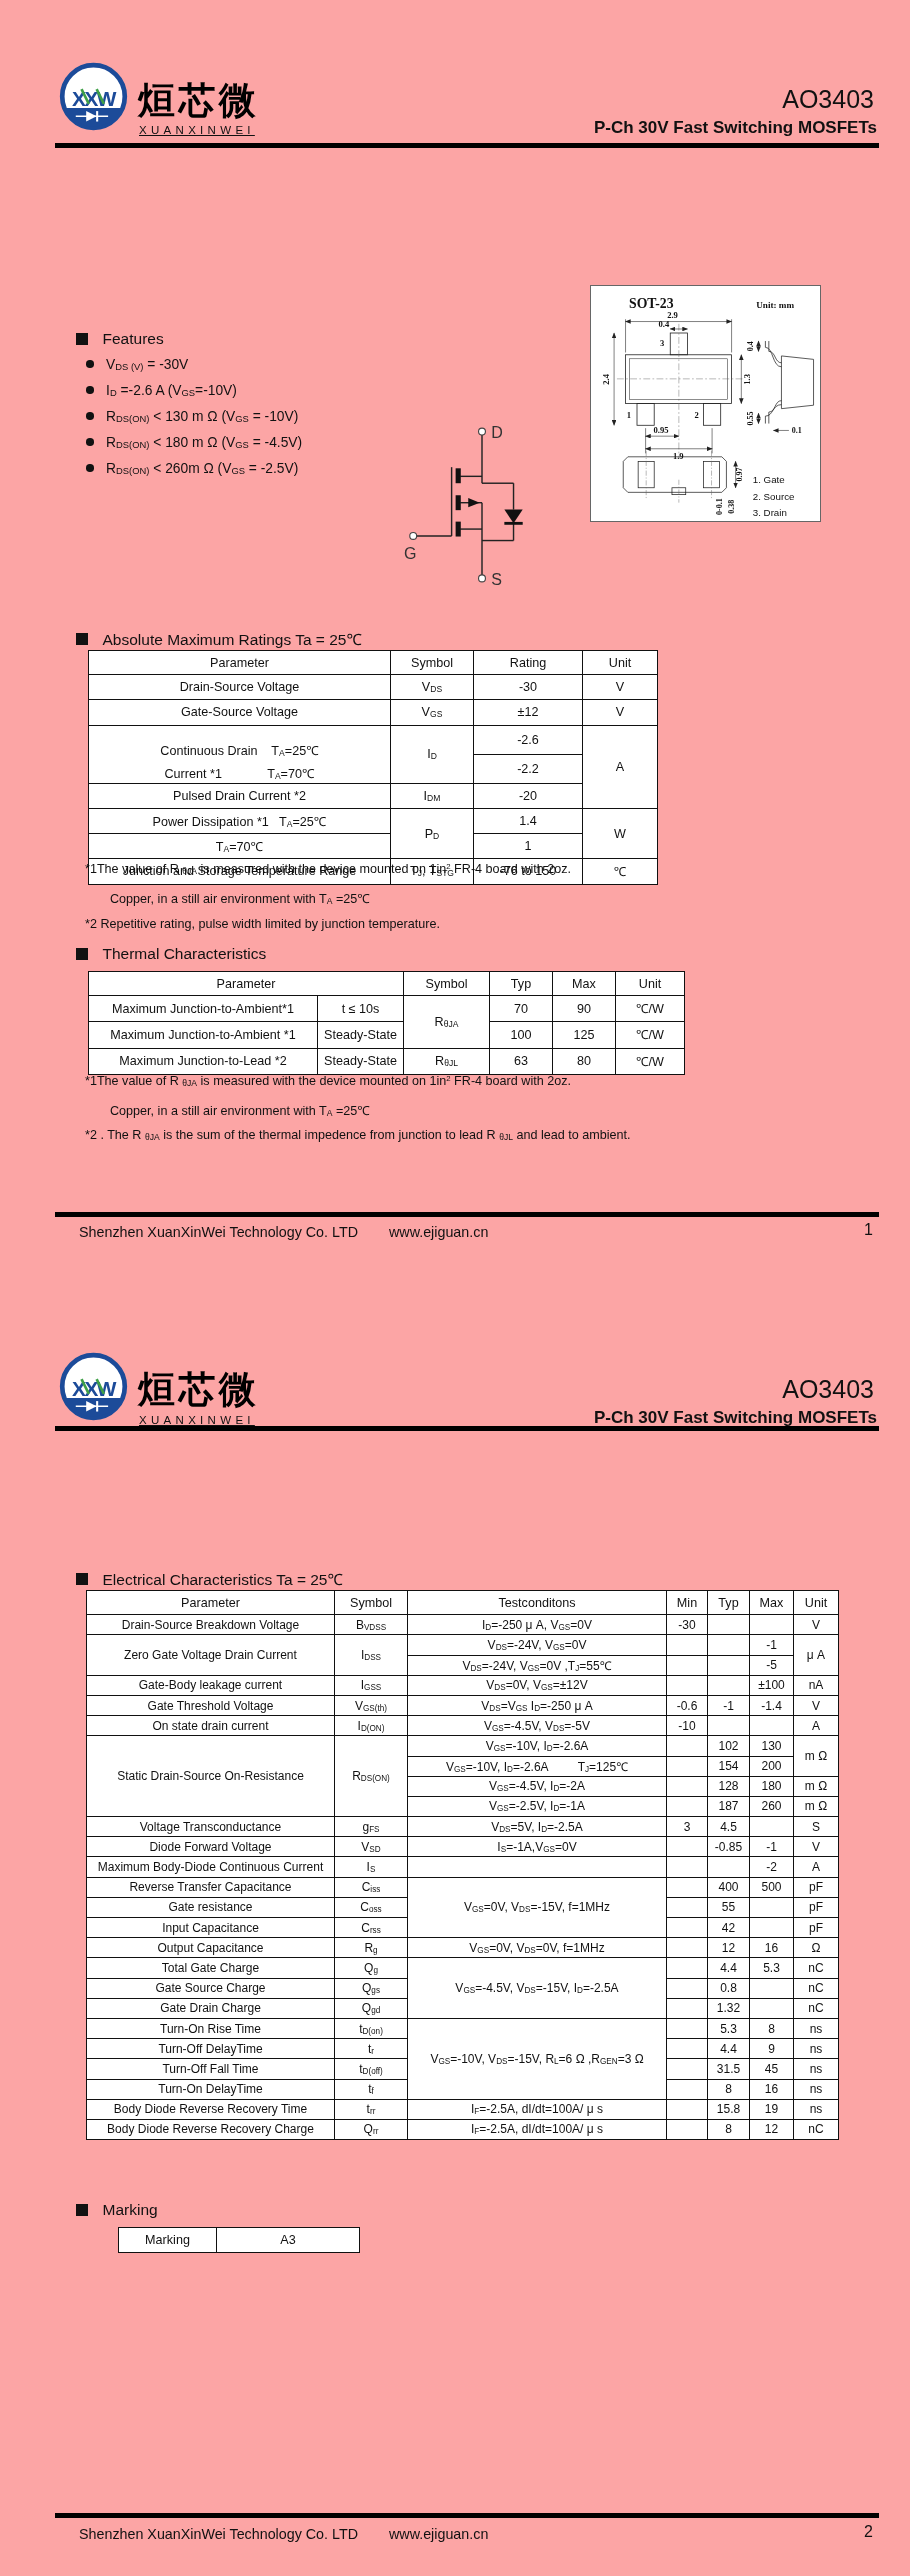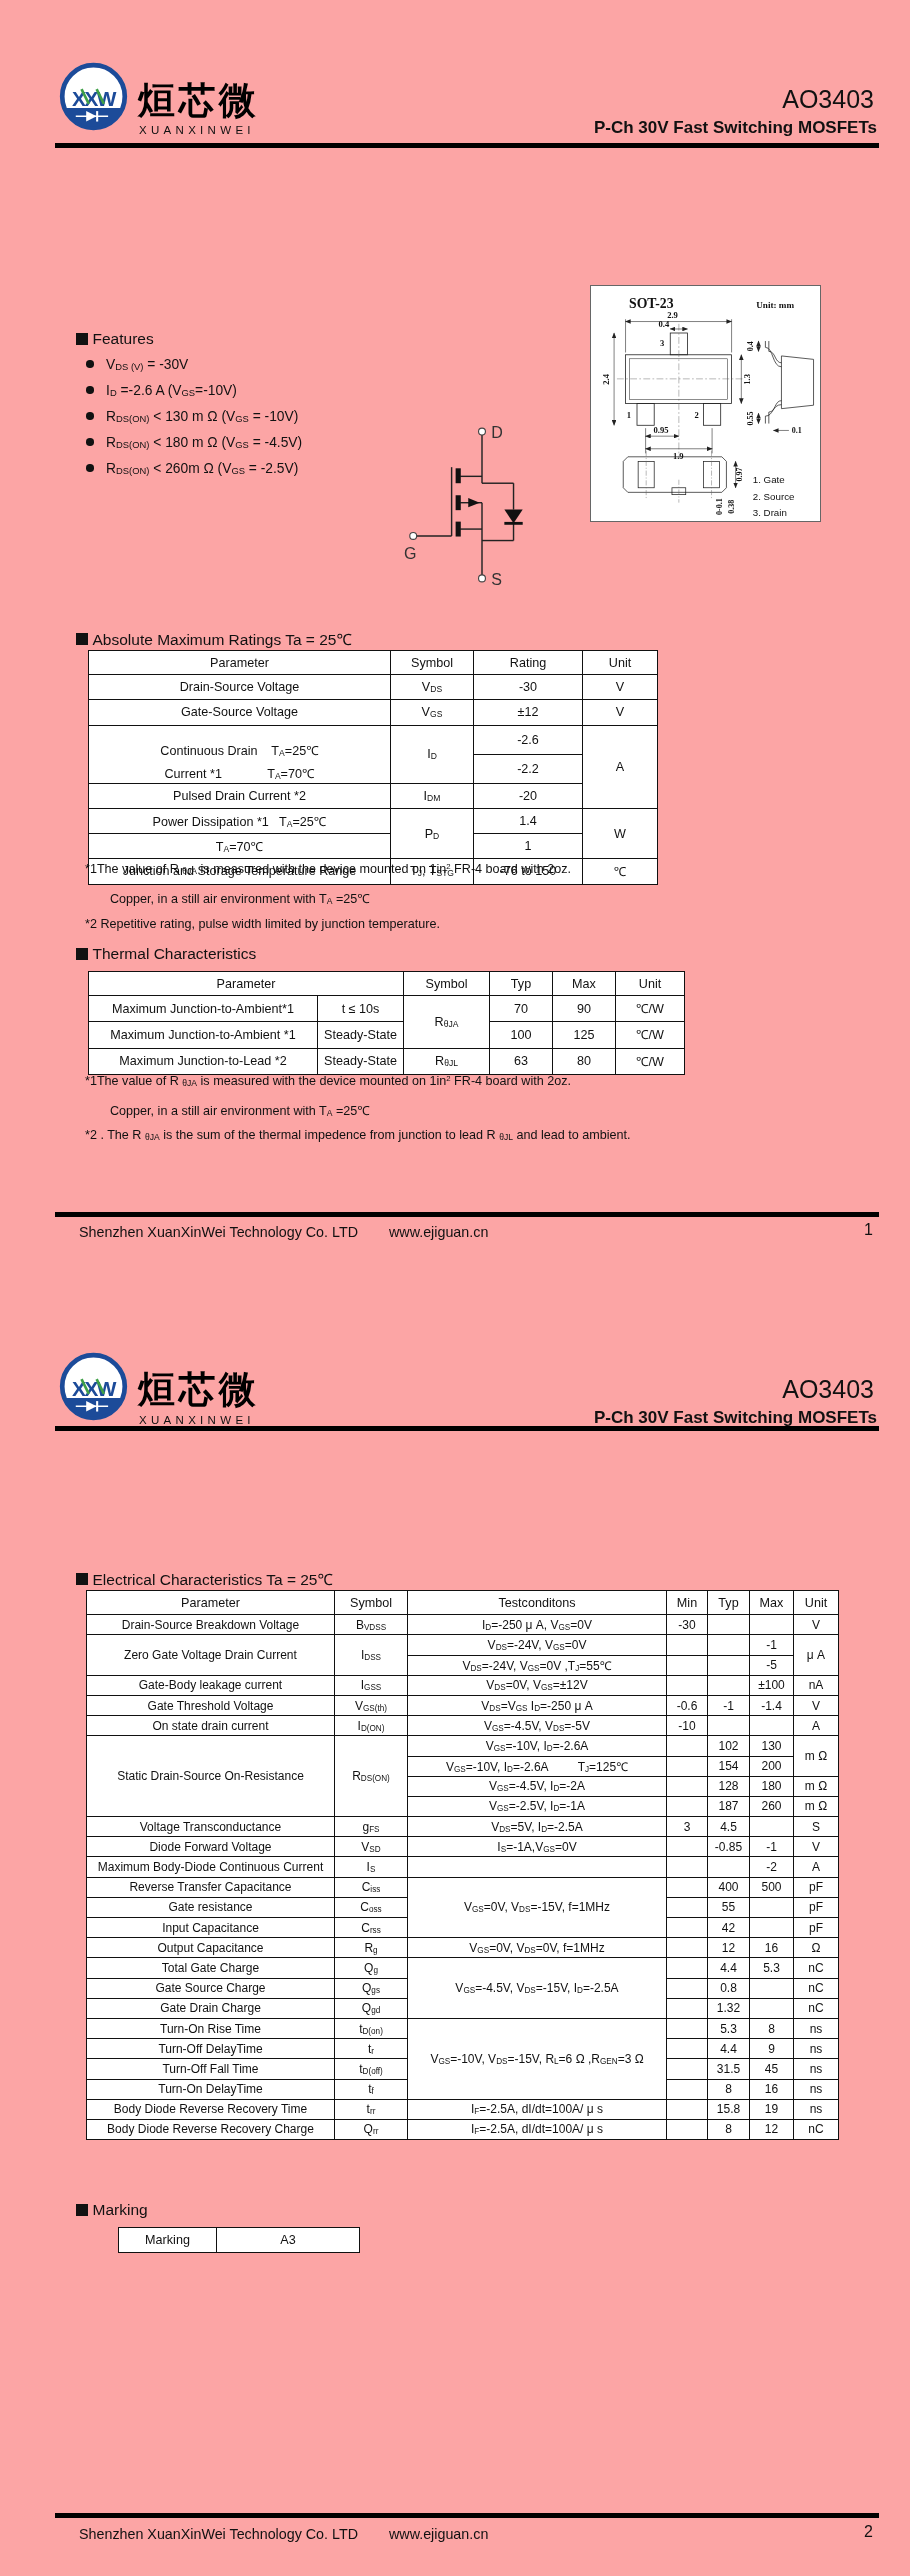--- a/index.html
+++ b/index.html
@@ -1,26 +1,26 @@
 <!DOCTYPE html>
 <html style="font-size:9.2px"><head>
 <meta charset="utf-8">
 <style>
   html,body{margin:0;padding:0;background:#fff;}
   body{width:910px;font-family:"Liberation Sans",sans-serif;color:#111;}
   .page{position:relative;width:910px;height:1288px;background:#fca5a5;overflow:hidden;}
   .abs{position:absolute;}
   
   .brand-cn{font-size:37px;font-weight:600;letter-spacing:3.4px;color:#000;font-family:"DejaVu Sans",sans-serif;}
-  .brand-en{font-size:11.5px;letter-spacing:4.3px;color:#111;font-weight:500;}
+  .brand-en{font-size:11.5px;letter-spacing:4.3px;color:#111;font-weight:500;text-decoration:underline;}
   .part-no{font-size:25px;font-weight:400;color:#111;}
   .part-sub{font-size:17px;font-weight:700;color:#111;}
   .hrule{background:#000;height:5.2px;width:824px;left:55px;}
   
-  .sec{display:flex;align-items:center;gap:5px;font-size:15.5px;color:#111;}
+  .sec{display:flex;align-items:center;gap:15px;font-size:15.5px;color:#111;}
   .sq{width:11.5px;height:11.5px;background:#111;flex:0 0 auto;}
   
   .feat-row{display:flex;align-items:center;gap:12.6px;height:26px;font-size:13.8px;}
   .dot{width:7.5px;height:7.5px;border-radius:50%;background:#111;flex:0 0 auto;}
   
   table.dtable{border-collapse:collapse;table-layout:fixed;background:#fff;border:1.7px solid #111;}
   .dtable th,.dtable td{border:1.1px solid #111;font-weight:400;text-align:center;vertical-align:middle;padding:0.6px 2.3px;font-size:12.6px;color:#111;overflow:hidden;}
   .dtable th{height:22px;}
   .dtable td{height:23px;}
   table.elec td{height:18px;font-size:12px;}

